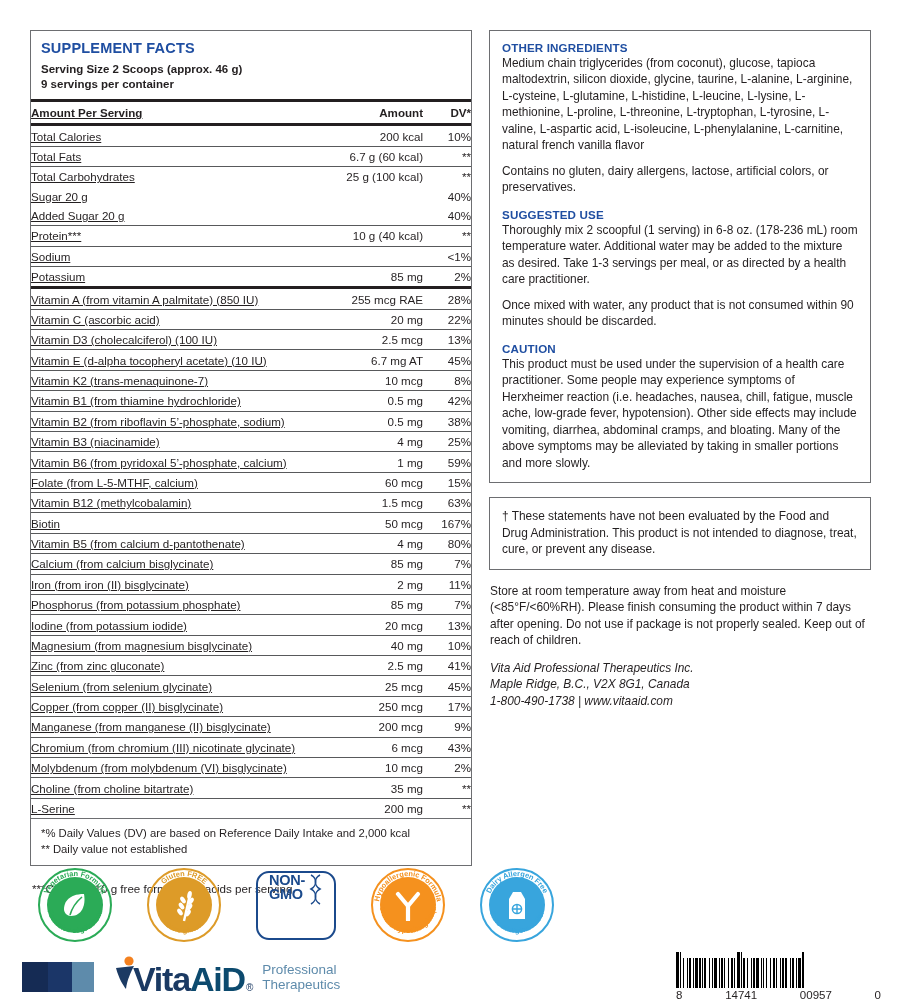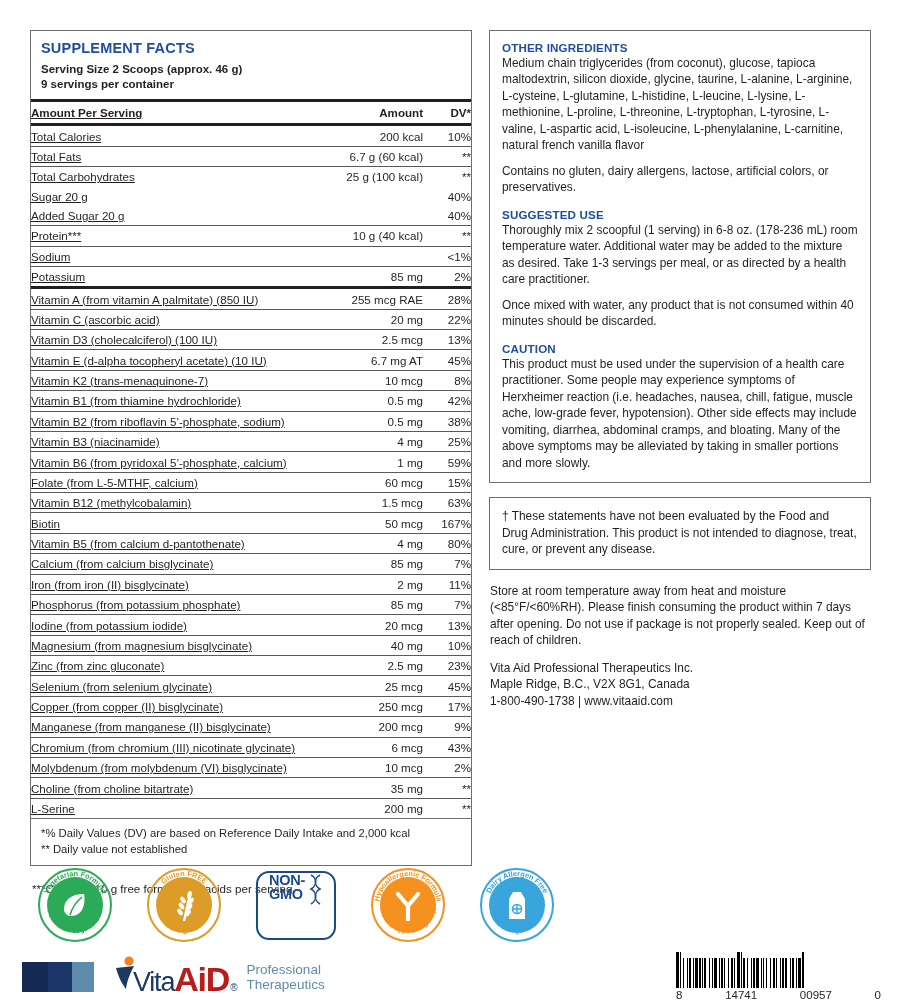--- a/index.html
+++ b/index.html
@@ -47,21 +47,21 @@
   .r-head {
     color: #1f4ea1; font-weight: bold; font-size: 11.6px;
     letter-spacing: .15px; margin-bottom: 1px;
   }
   .r-body { font-size: 11.9px; line-height: 1.385; }
   .r-body p { margin: 0 0 9px 0; }
   .r-body p:last-child { margin-bottom: 0; }
   .r-sec { margin-top: 12px; }
   .plain-block { margin-top: 13px; font-size: 11.9px; line-height: 1.385; padding-left: 1px; }
   .plain-block p { margin: 0 0 11px 0; }
-  .plain-block p:last-child { margin-bottom: 0; }
+  .plain-block p:last-child { margin-bottom: 0; font-style: italic; }
 
   
   .badges { position: absolute; left: 38px; top: 868px; display: flex; gap: 35px; align-items: center; }
   .badge { position: relative; width: 74px; height: 74px; }
   .ring {
     position: absolute; inset: 0; border-radius: 50%;
     border: 2px solid currentColor;
   }
   .disc {
     position: absolute; left: 9px; top: 9px; right: 9px; bottom: 9px;
@@ -82,22 +82,22 @@
   }
   .nongmo-txt { font-size: 14.5px; font-weight: bold; line-height: 1.02; letter-spacing: -.3px; }
 
   
   .logo-wrap { position: absolute; left: 22px; top: 955px; display: flex; align-items: center; }
   .bars { display: flex; height: 30px; }
   .bar1 { width: 26px; background: #152b54; }
   .bar2 { width: 24px; background: #1b3668; }
   .bar3 { width: 22px; background: #5e8bab; }
   .logo-mark { margin-left: 20px; display: flex; align-items: baseline; }
-  .logo-vita { font-size: 27px; font-weight: normal; color: #1b3a63; letter-spacing: -1.2px; }
-  .logo-aid { font-size: 34px; font-weight: bold; color: #b91c1c; letter-spacing: -1.2px; }
+  .logo-vita { font-size: 34px; font-weight: bold; color: #1b3a63; letter-spacing: -1.2px; }
+  .logo-aid { font-size: 34px; font-weight: bold; color: #0c4a6e; letter-spacing: -1.2px; }
   .logo-reg { font-size: 10px; color: #1b3a63; vertical-align: super; margin-left: 1px; }
   .logo-tag {
     margin-left: 9px; color: #5e8bab; font-size: 13.5px; line-height: 1.12;
     align-self: center;
   }
 
   
   .barcode-wrap { position: absolute; left: 676px; top: 952px; }
   .bc-bars { display: flex; align-items: flex-end; height: 36px; gap: 0; }
   .bc-bars i { display: block; background: #000; }
@@ -251,21 +251,21 @@
               <td class="dv">13%</td>
             </tr>
             <tr class="rule">
               <td class="nm">Magnesium (from magnesium bisglycinate)</td>
               <td class="amt">40 mg</td>
               <td class="dv">10%</td>
             </tr>
             <tr class="rule">
               <td class="nm">Zinc (from zinc gluconate)</td>
               <td class="amt">2.5 mg</td>
-              <td class="dv">23%</td>
+              <td class="dv">41%</td>
             </tr>
             <tr class="rule">
               <td class="nm">Selenium (from selenium glycinate)</td>
               <td class="amt">25 mcg</td>
               <td class="dv">45%</td>
             </tr>
             <tr class="rule">
               <td class="nm">Copper (from copper (II) bisglycinate)</td>
               <td class="amt">250 mcg</td>
               <td class="dv">17%</td>
@@ -311,21 +311,21 @@
       <div class="r-head">OTHER INGREDIENTS</div>
       <div class="r-body">
         <p>Medium chain triglycerides (from coconut), glucose, tapioca maltodextrin, silicon dioxide, glycine, taurine, L-alanine, L-arginine, L-cysteine, L-glutamine, L-histidine, L-leucine, L-lysine, L-methionine, L-proline, L-threonine, L-tryptophan, L-tyrosine, L-valine, L-aspartic acid, L-isoleucine, L-phenylalanine, L-carnitine, natural french vanilla flavor</p>
         <p>Contains no gluten, dairy allergens, lactose, artificial colors, or preservatives.</p>
       </div>
 
       <div class="r-sec">
         <div class="r-head">SUGGESTED USE</div>
         <div class="r-body">
           <p>Thoroughly mix 2 scoopful (1 serving) in 6-8 oz. (178-236 mL) room temperature water. Additional water may be added to the mixture as desired. Take 1-3 servings per meal, or as directed by a health care practitioner.</p>
-          <p>Once mixed with water, any product that is not consumed within 40 minutes should be discarded.</p>
+          <p>Once mixed with water, any product that is not consumed within 90 minutes should be discarded.</p>
         </div>
       </div>
 
       <div class="r-sec">
         <div class="r-head">CAUTION</div>
         <div class="r-body">
           <p>This product must be used under the supervision of a health care practitioner. Some people may experience symptoms of Herxheimer reaction (i.e. headaches, nausea, chill, fatigue, muscle ache, low-grade fever, hypotension). Other side effects may include vomiting, diarrhea, abdominal cramps, and bloating. Many of the above symptoms may be alleviated by taking in smaller portions and more slowly.</p>
         </div>
       </div>
     </div>

